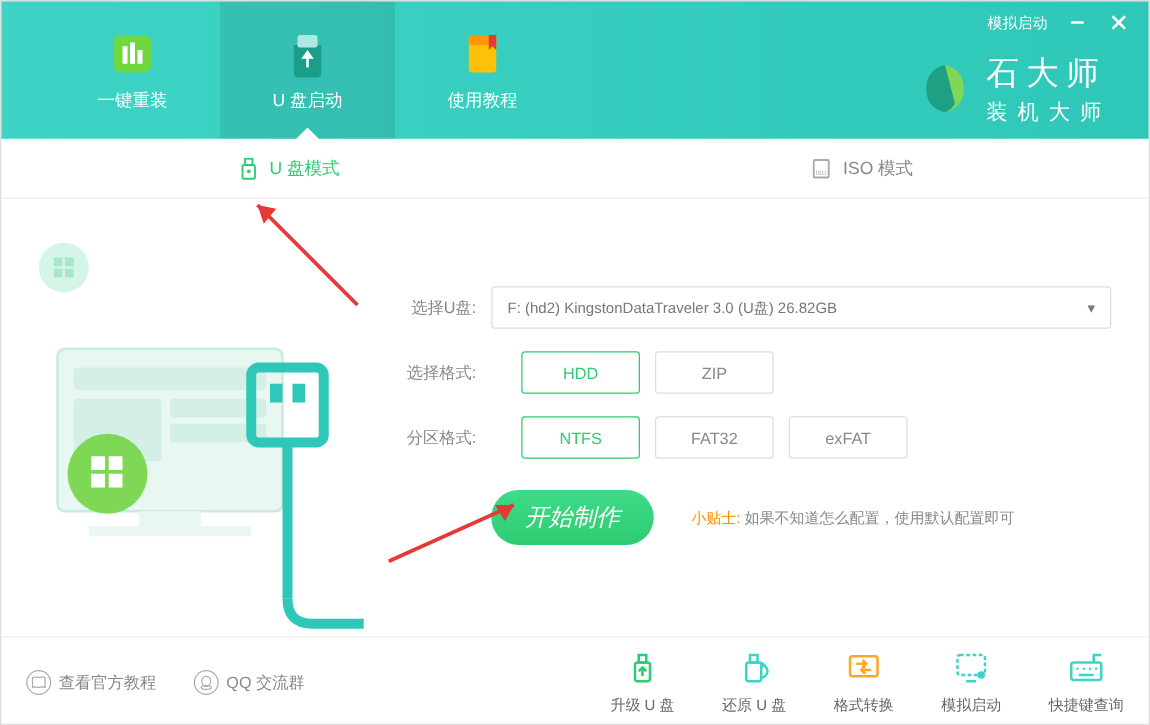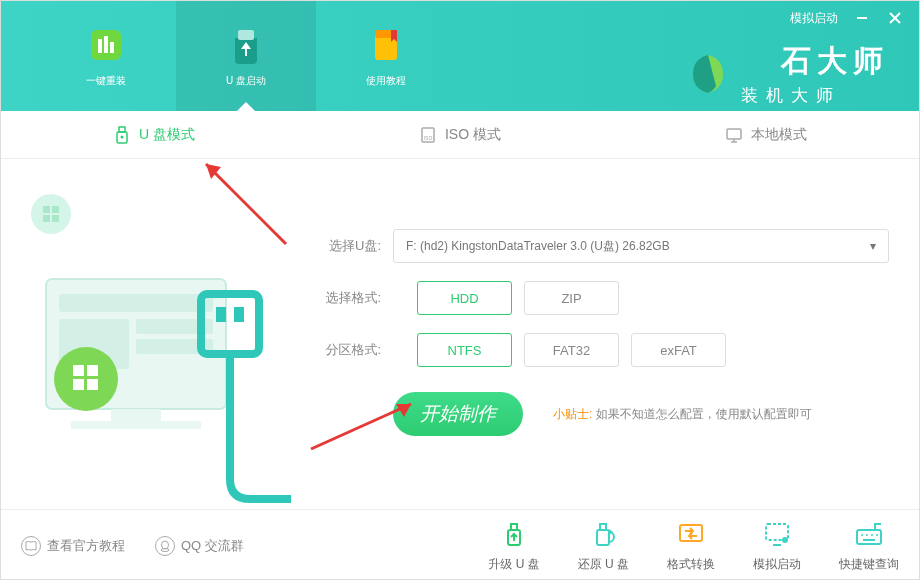--- a/index.html
+++ b/index.html
@@ -3,31 +3,31 @@
   <meta charset="utf-8">
   <style>
     * { margin: 0; padding: 0; box-sizing: border-box; font-family: "Microsoft YaHei", sans-serif; }
     body { width: 920px; height: 580px; overflow: hidden; border: 1px solid #ddd; position: relative; }
     
     .header { height: 110px; background: linear-gradient(90deg, #3dd4c5, #2fc7b8); display: flex; align-items: stretch; position: relative; }
     .nav-tabs { display: flex; padding-left: 35px; }
     .nav-tab { width: 140px; display: flex; flex-direction: column; align-items: center; justify-content: center; cursor: pointer; position: relative; }
     .nav-tab.active { background: rgba(0,0,0,0.08); }
     .nav-tab-icon { width: 42px; height: 42px; display: flex; align-items: center; justify-content: center; }
-    .nav-tab-label { color: #fff; font-size: 10px; margin-top: 8px; }
+    .nav-tab-label { color: #fff; font-size: 14px; margin-top: 8px; }
     .nav-tab .arrow-down { position: absolute; bottom: -1px; width: 0; height: 0; border-left: 10px solid transparent; border-right: 10px solid transparent; border-bottom: 10px solid #fff; display: none; }
     .nav-tab.active .arrow-down { display: block; }
     
     .header-right { position: absolute; right: 15px; top: 8px; display: flex; align-items: center; gap: 15px; color: #fff; font-size: 12px; }
     .window-btn { width: 18px; height: 18px; display: flex; align-items: center; justify-content: center; cursor: pointer; }
     
     .brand { position: absolute; right: 30px; top: 40px; display: flex; align-items: center; gap: 10px; }
     .brand-logo { width: 46px; height: 46px; }
     .brand-text { color: #fff; }
-    .brand-title { font-size: 30px; font-weight: bold; letter-spacing: 6px; margin-left: 40px; }
+    .brand-title { font-size: 26px; font-weight: normal; letter-spacing: 6px; }
     .brand-sub { font-size: 17px; letter-spacing: 8px; margin-top: 2px; }
     
     .mode-tabs { height: 48px; display: flex; border-bottom: 1px solid #eee; }
     .mode-tab { flex: 1; display: flex; align-items: center; justify-content: center; gap: 8px; cursor: pointer; font-size: 14px; color: #888; }
     .mode-tab.active { color: #2ecc71; }
     .mode-icon { width: 18px; height: 18px; display: flex; align-items: center; justify-content: center; }
     
     .content { display: flex; height: 350px; position: relative; }
     .illustration { width: 300px; position: relative; }
     
@@ -137,30 +137,20 @@
     <span>U 盘模式</span>
   </div>
   <div class="mode-tab">
     <span class="mode-icon">
       <svg width="16" height="18" viewBox="0 0 16 18">
           <rect x="2" y="2" width="12" height="14" rx="1" fill="none" stroke="#aaa" stroke-width="1.5"></rect>
           <text x="8" y="14" font-size="5" text-anchor="middle" fill="#aaa">ISO</text>
         </svg>
     </span>
     <span>ISO 模式</span>
-  </div>
-  <div class="mode-tab">
-    <span class="mode-icon">
-      <svg width="18" height="16" viewBox="0 0 18 16">
-          <rect x="2" y="2" width="14" height="10" rx="1" fill="none" stroke="#aaa" stroke-width="1.5"></rect>
-          <line x1="6" y1="15" x2="12" y2="15" stroke="#aaa" stroke-width="1.5"></line>
-          <line x1="9" y1="12" x2="9" y2="15" stroke="#aaa" stroke-width="1.5"></line>
-        </svg>
-    </span>
-    <span>本地模式</span>
   </div>
 </div>
 
 <div class="content">
   <div class="illustration">
     <svg width="300" height="350" viewBox="0 0 300 350">
       <circle cx="50" cy="55" r="20" fill="#d4f5e8"></circle>
       <rect x="42" y="47" width="7" height="7" fill="#a8e8c8"></rect>
         <rect x="51" y="47" width="7" height="7" fill="#a8e8c8"></rect>
         <rect x="42" y="56" width="7" height="7" fill="#a8e8c8"></rect>

